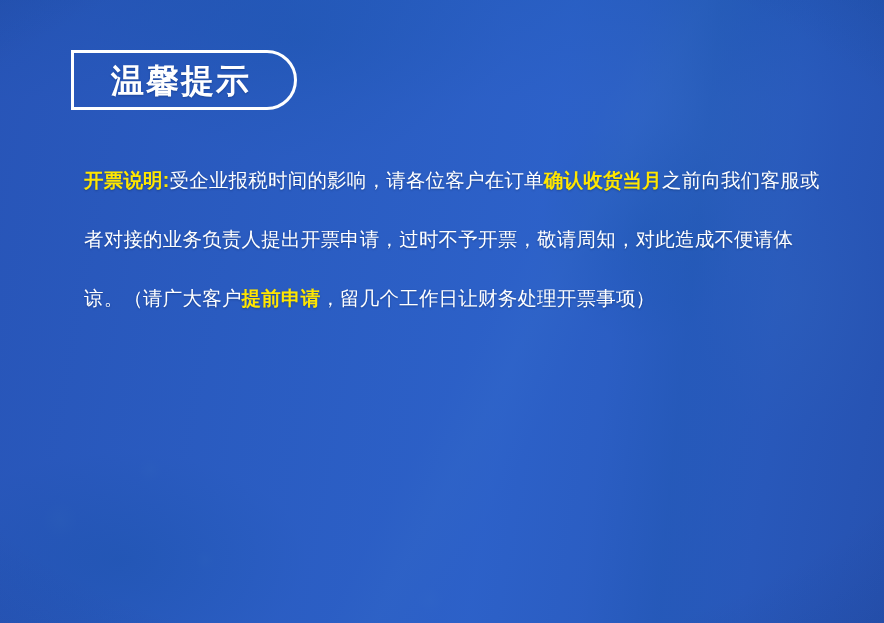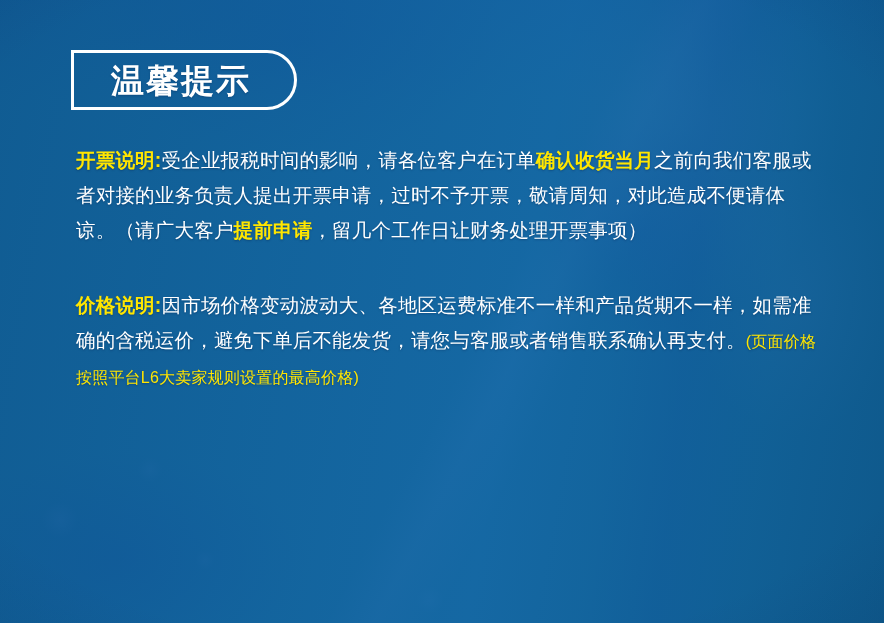--- a/index.html
+++ b/index.html
@@ -11,21 +11,21 @@
     height: 623px;
     overflow: hidden;
     font-family: "Liberation Sans", "DejaVu Sans", sans-serif;
   }
 
   .banner {
     position: relative;
     width: 884px;
     height: 623px;
     overflow: hidden;
-    background: #15803d;
+    background: #8b5cf6;
   }
 
   
   .bg-photo {
     position: absolute;
     inset: 0;
     background:
       radial-gradient(ellipse 230px 300px at 700px 120px, rgba(255,255,255,0.14), rgba(255,255,255,0) 62%),
       radial-gradient(ellipse 160px 210px at 795px 300px, rgba(255,255,255,0.10), rgba(255,255,255,0) 65%),
       radial-gradient(ellipse 140px 160px at 640px 230px, rgba(0,20,60,0.20), rgba(0,0,0,0) 70%),
@@ -89,24 +89,24 @@
   }
 
   .body-block {
     position: absolute;
     left: 76px;
     width: 742px;
   }
   .para {
     color: #ffffff;
     font-size: 19.5px;
-    line-height: 35px;
+    line-height: 59px;
     letter-spacing: 0.2px;
     text-shadow: 0 1px 2px rgba(0,25,70,0.35);
-    margin: 0;
+    margin: 8px;
   }
   #para-1 { top: 143px; }
   #para-2 { top: 288px; }
   #para-3 { top: 438px; }
 
   .hl {
     color: #ffe600;
     font-weight: bold;
   }
   .lead {
@@ -131,19 +131,16 @@
   <div class="content">
 
     <div class="title-box">
       <span class="title-text">温馨提示</span>
     </div>
 
     <p class="para body-block" id="para-1">
       <span class="lead">开票说明:</span><span>受企业报税时间的影响，请各位客户在订单</span><span class="hl">确认收货当月</span><span>之前向我们客服或者对接的业务负责人提出开票申请，过时不予开票，敬请周知，对此造成不便请体谅。（请广大客户</span><span class="hl">提前申请</span><span>，留几个工作日让财务处理开票事项）</span>
     </p>
 
-    <p class="para body-block" id="para-2">
-      <span class="lead">价格说明:</span><span>因市场价格变动波动大、各地区运费标准不一样和产品货期不一样，如需准确的含税运价，避免下单后不能发货，请您与客服或者销售联系确认再支付。</span><span class="note">(页面价格按照平台L6大卖家规则设置的最高价格)</span>
-    </p>
 
 
   </div>
 </div>
 
 </body></html>

